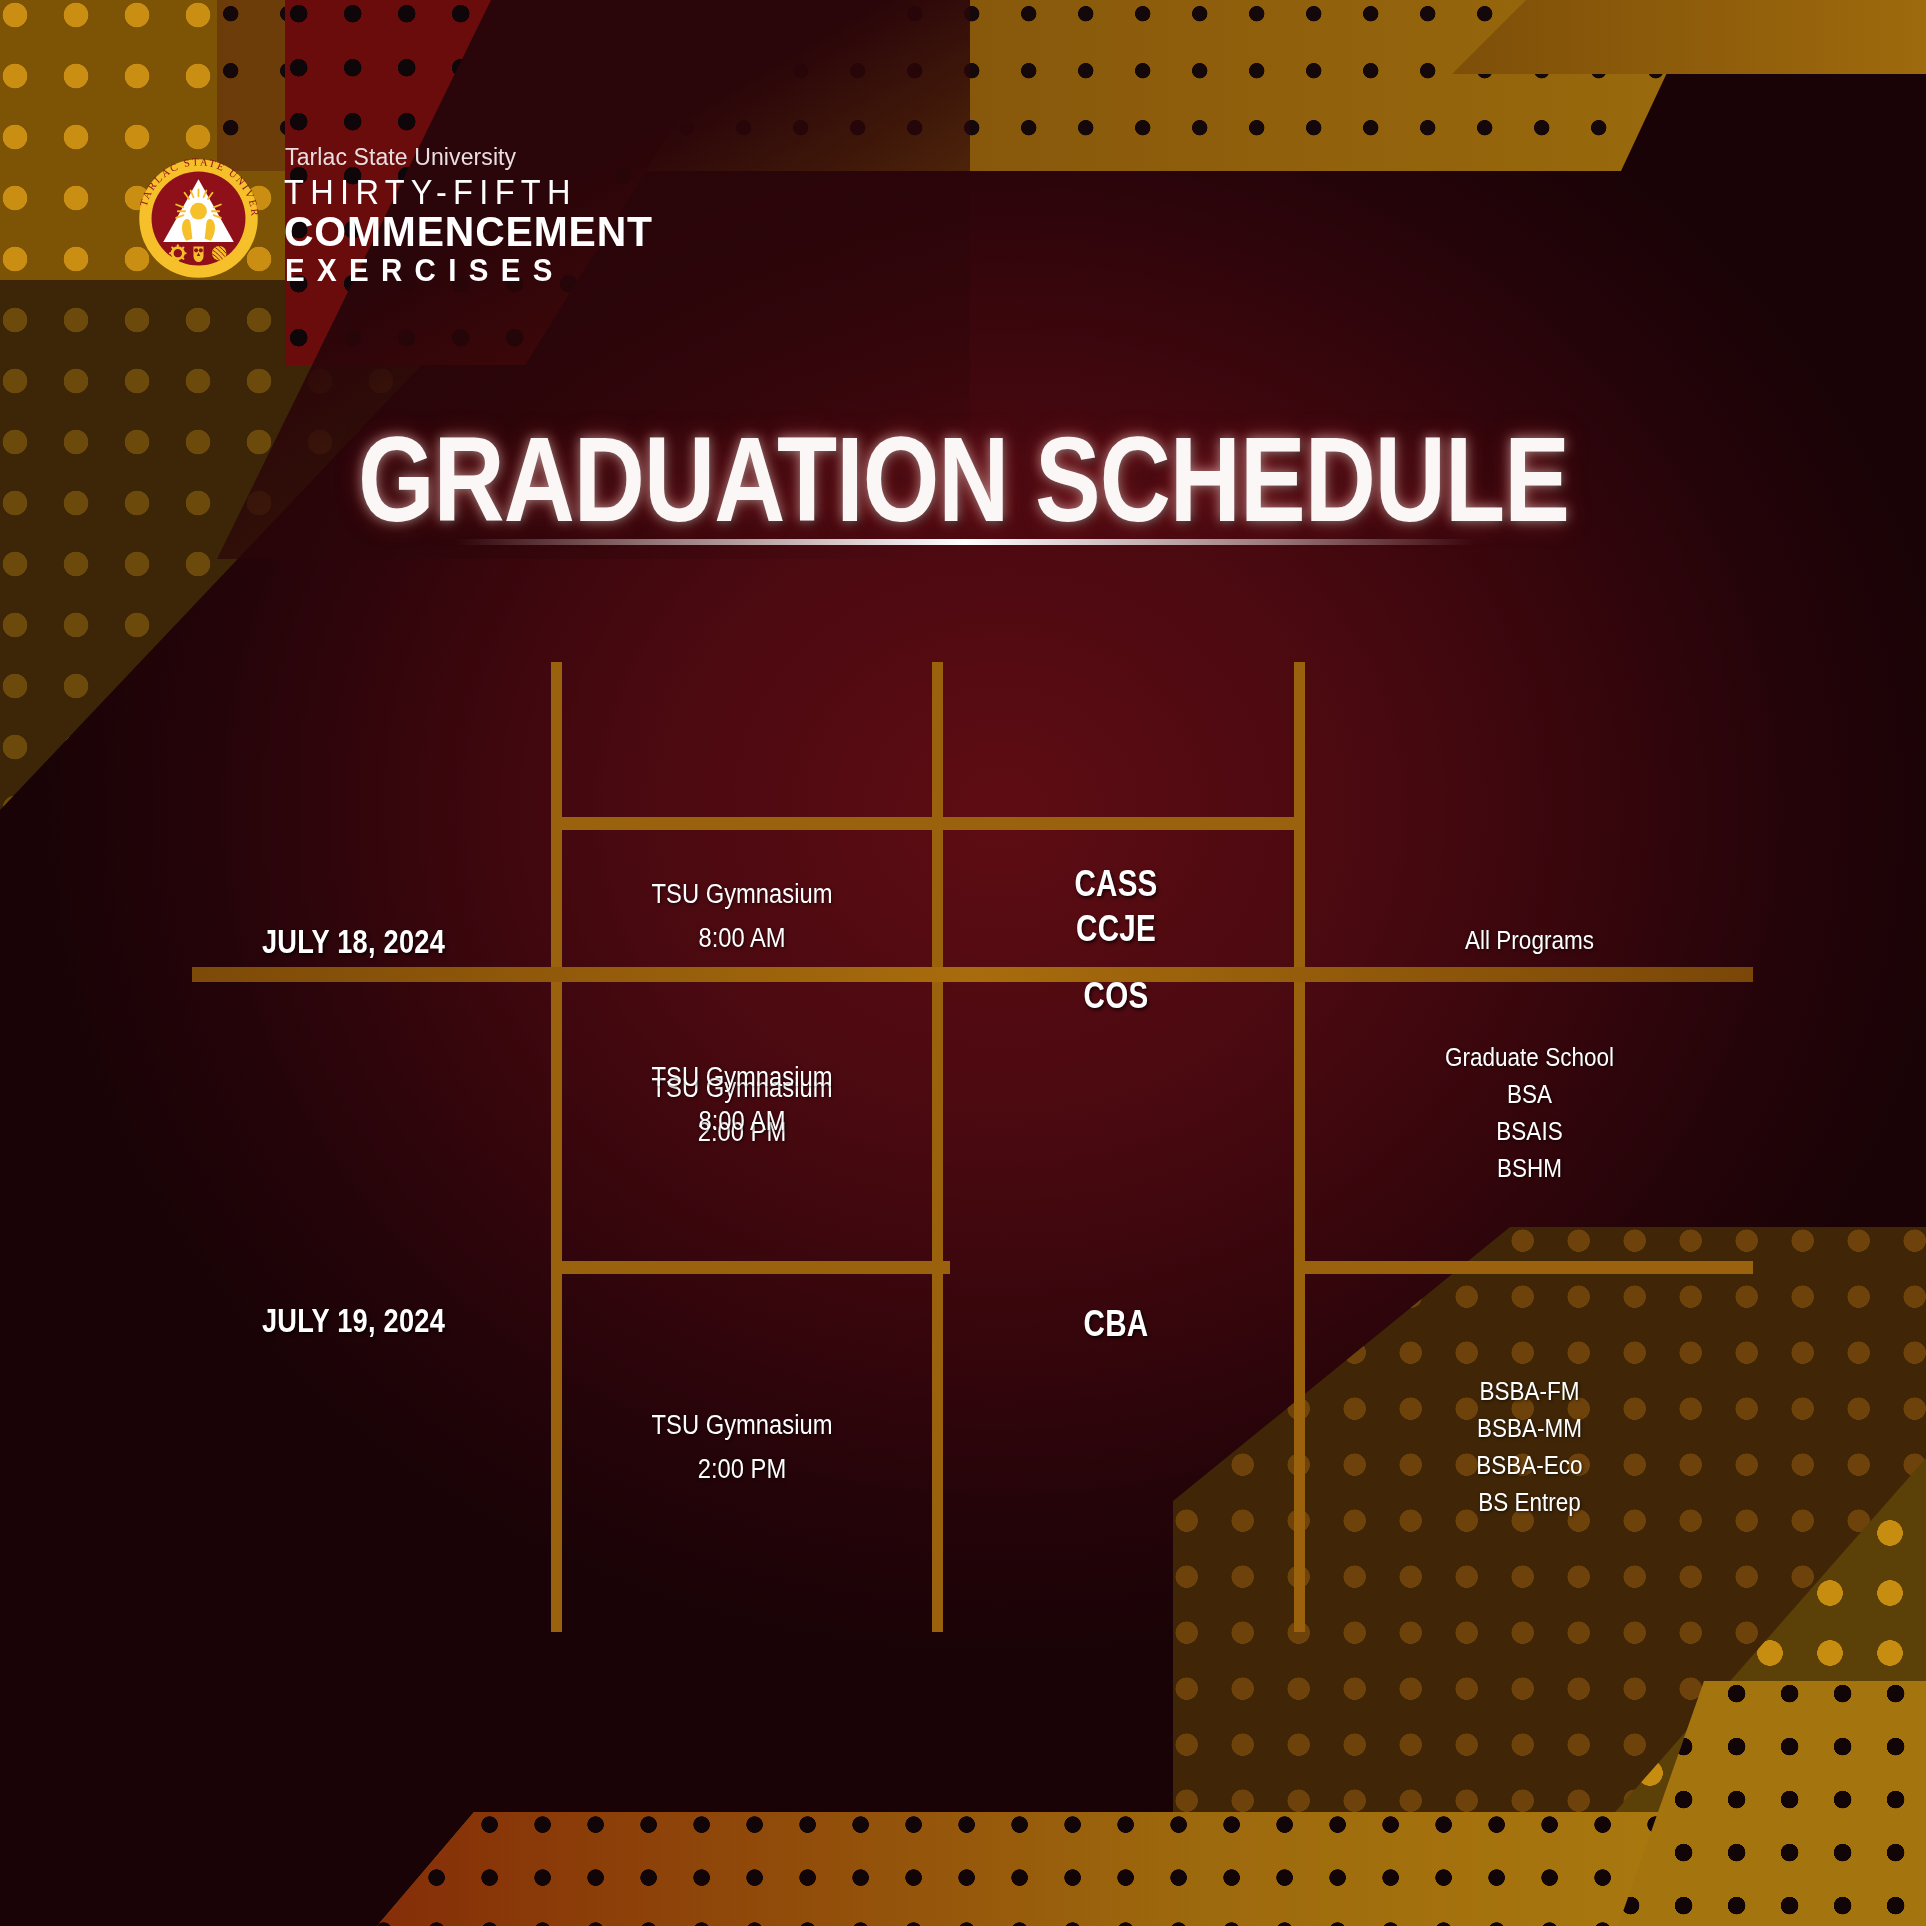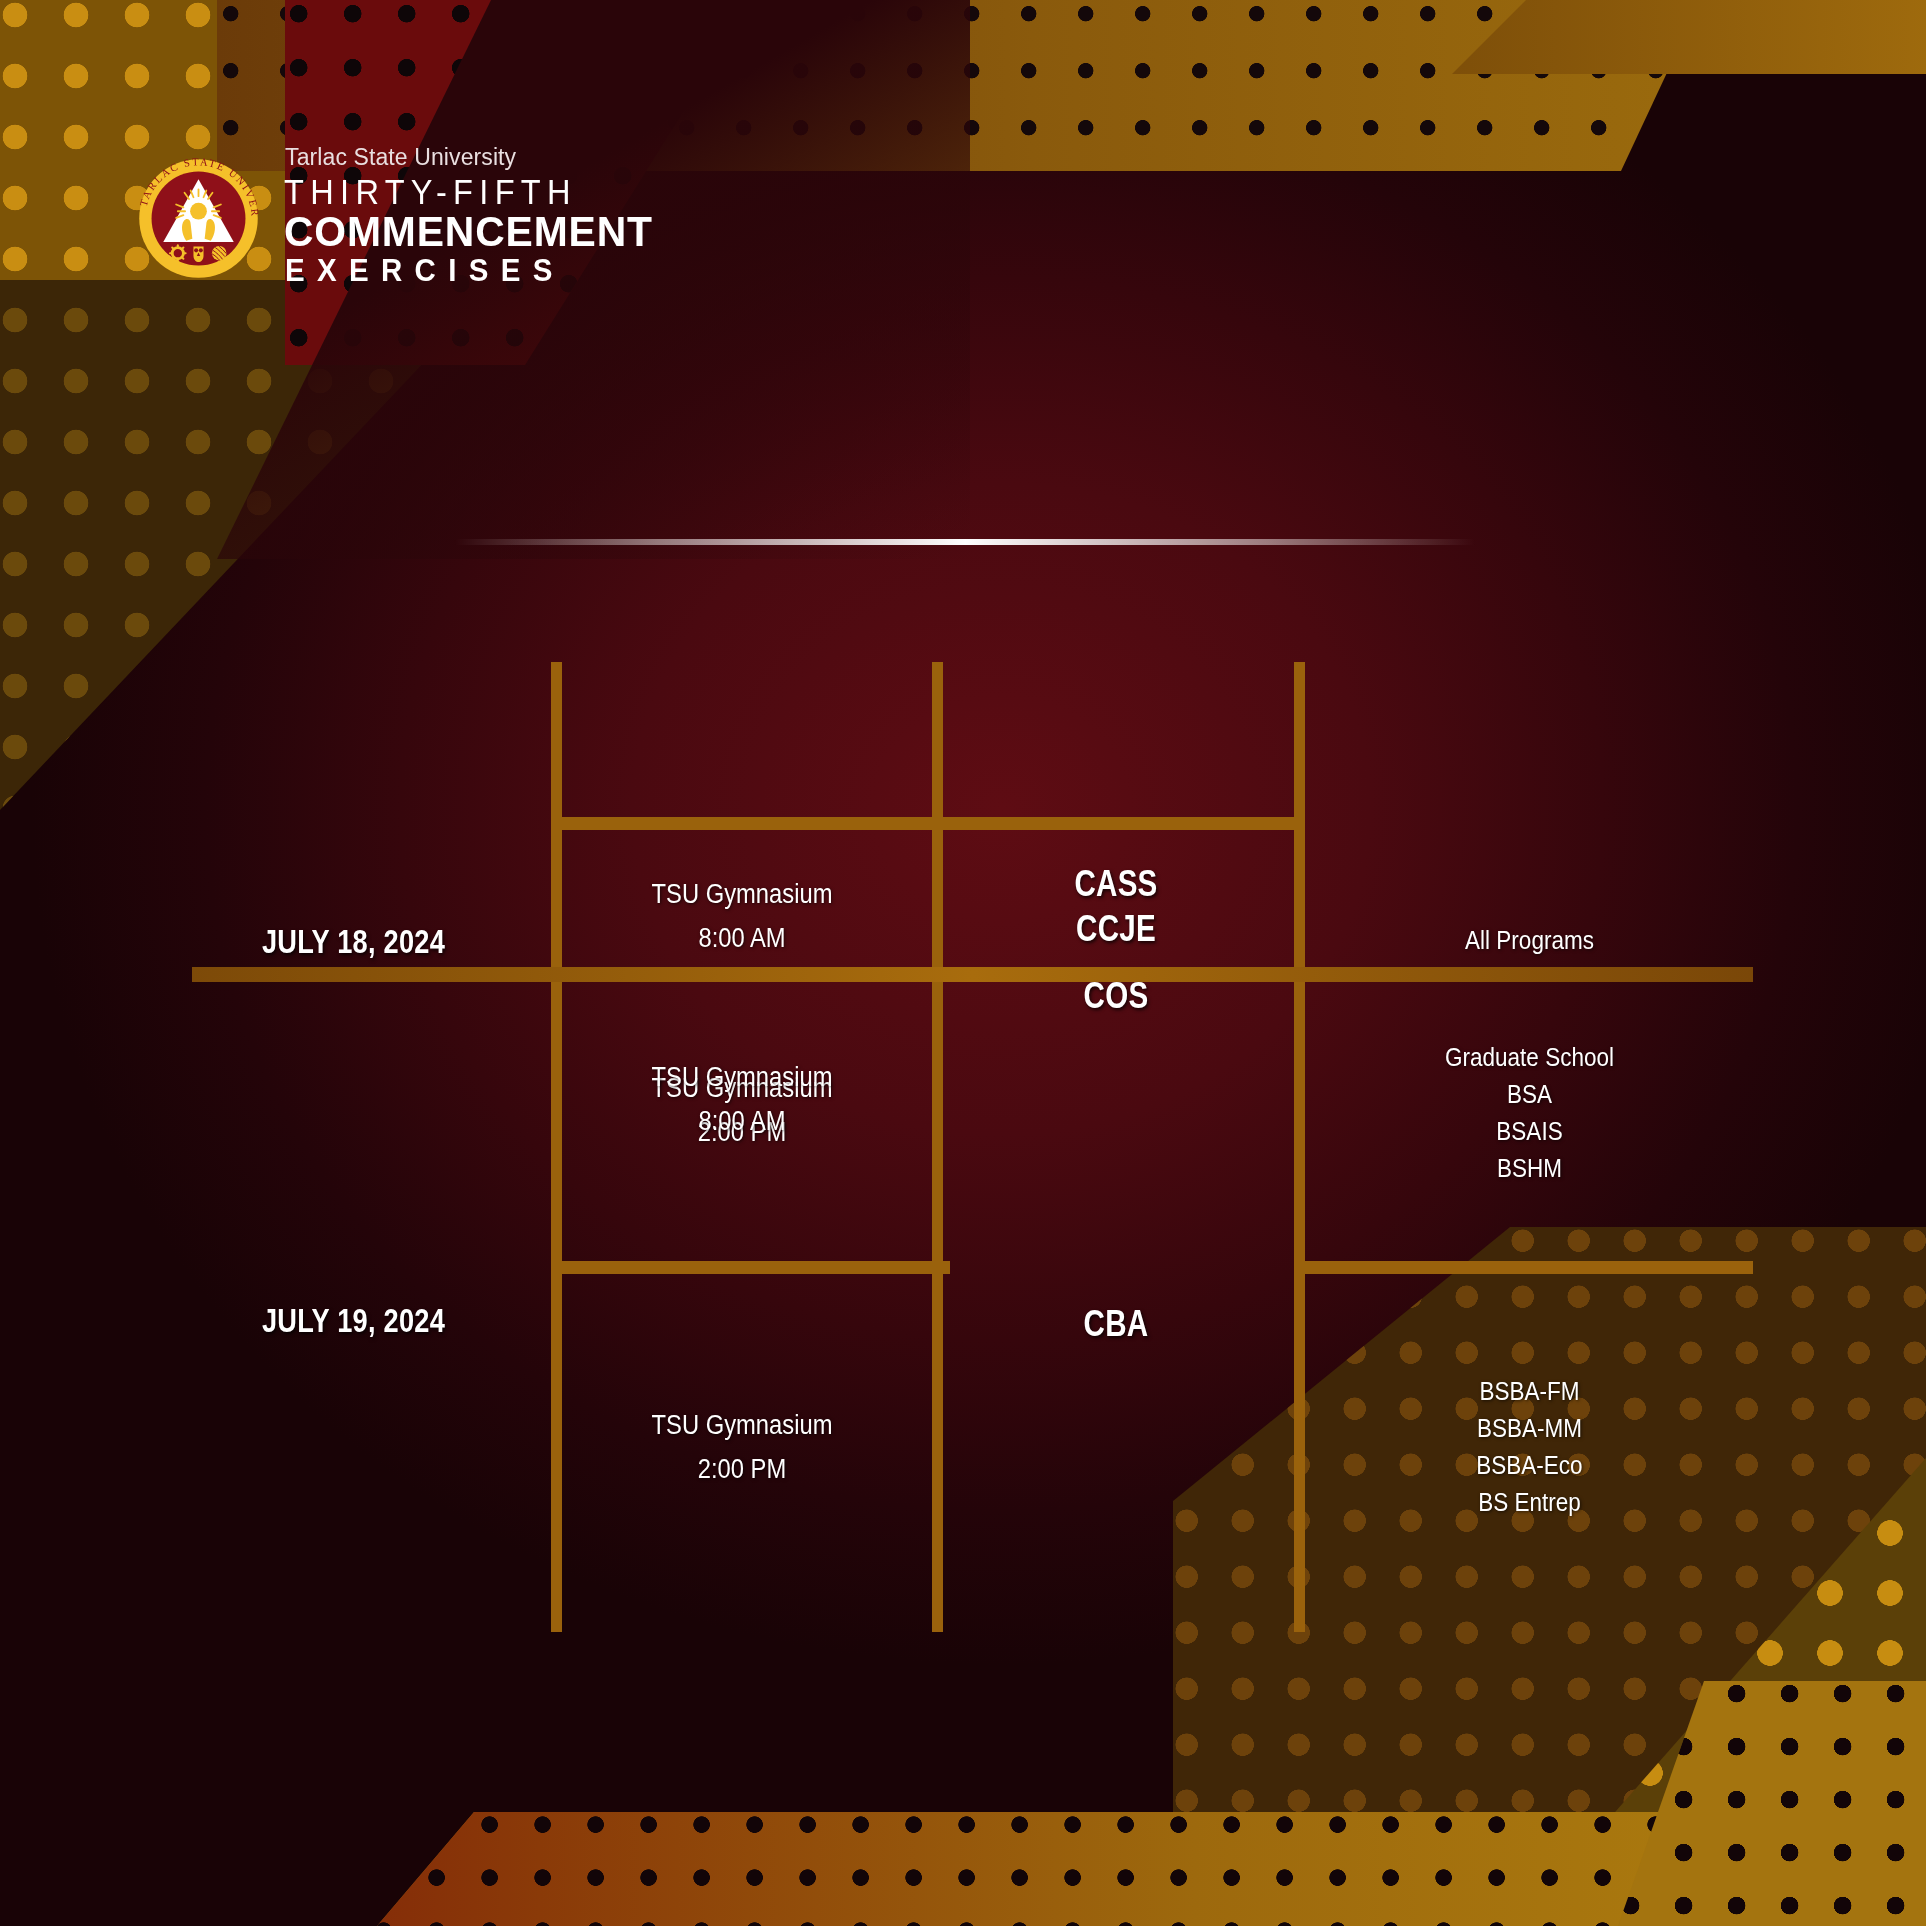--- a/index.html
+++ b/index.html
@@ -257,20 +257,23 @@
     </div>
 
     <div class="header-text">
       <p class="uni-name">Tarlac State University</p>
       <p class="line-thirty">THIRTY-FIFTH</p>
       <p class="line-comm">COMMENCEMENT</p>
       <p class="line-exer">EXERCISES</p>
     </div>
   </div>
 
+  <div class="title-wrap">
+    <h1 class="main-title">GRADUATION SCHEDULE</h1>
+  </div>
   <div class="title-rule"></div>
 
   <div class="grid">
 
     <div class="gline v" style="left:551px;top:0px;height:970px;"></div>
     <div class="gline v" style="left:932px;top:0px;height:970px;"></div>
     <div class="gline v" style="left:1294px;top:0px;height:970px;"></div>
 
     <div class="gline h" style="left:551px;top:155px;width:753px;"></div>
 

